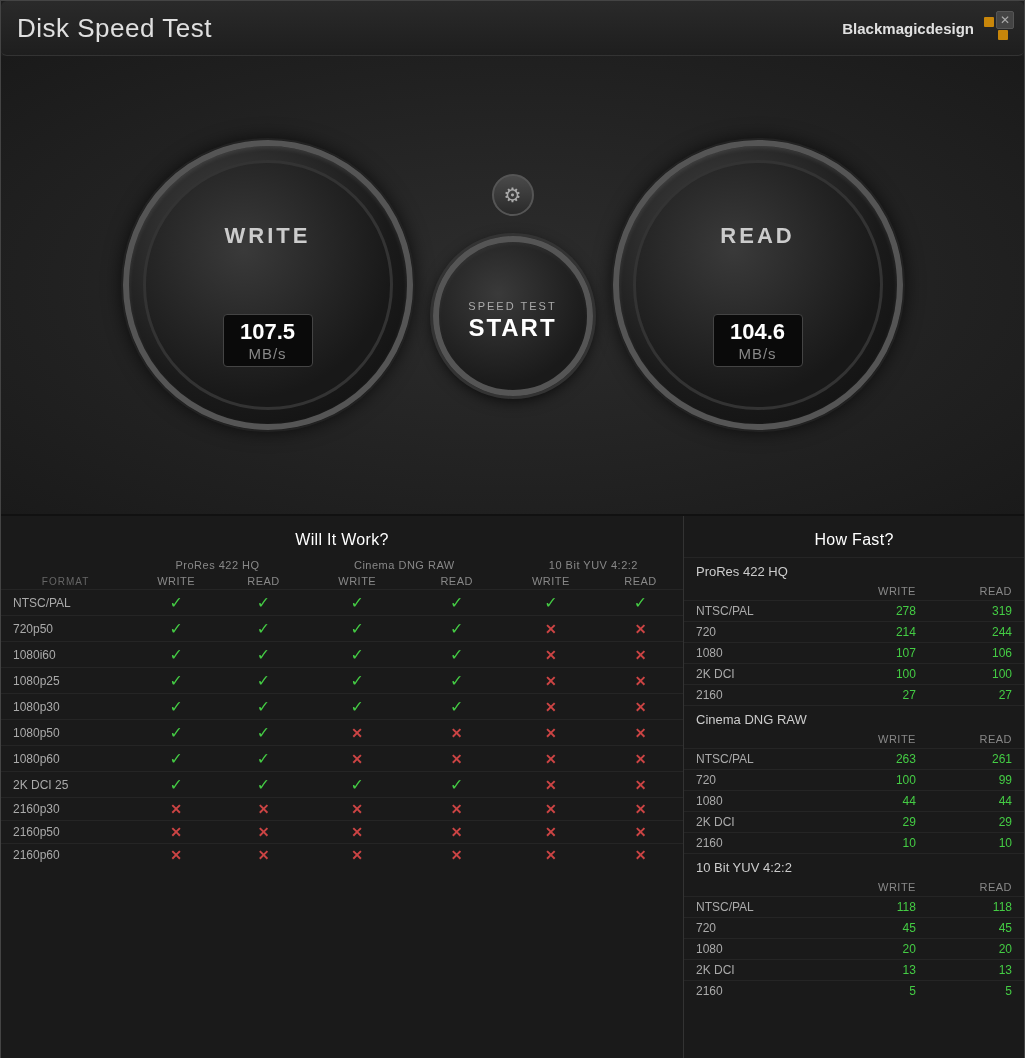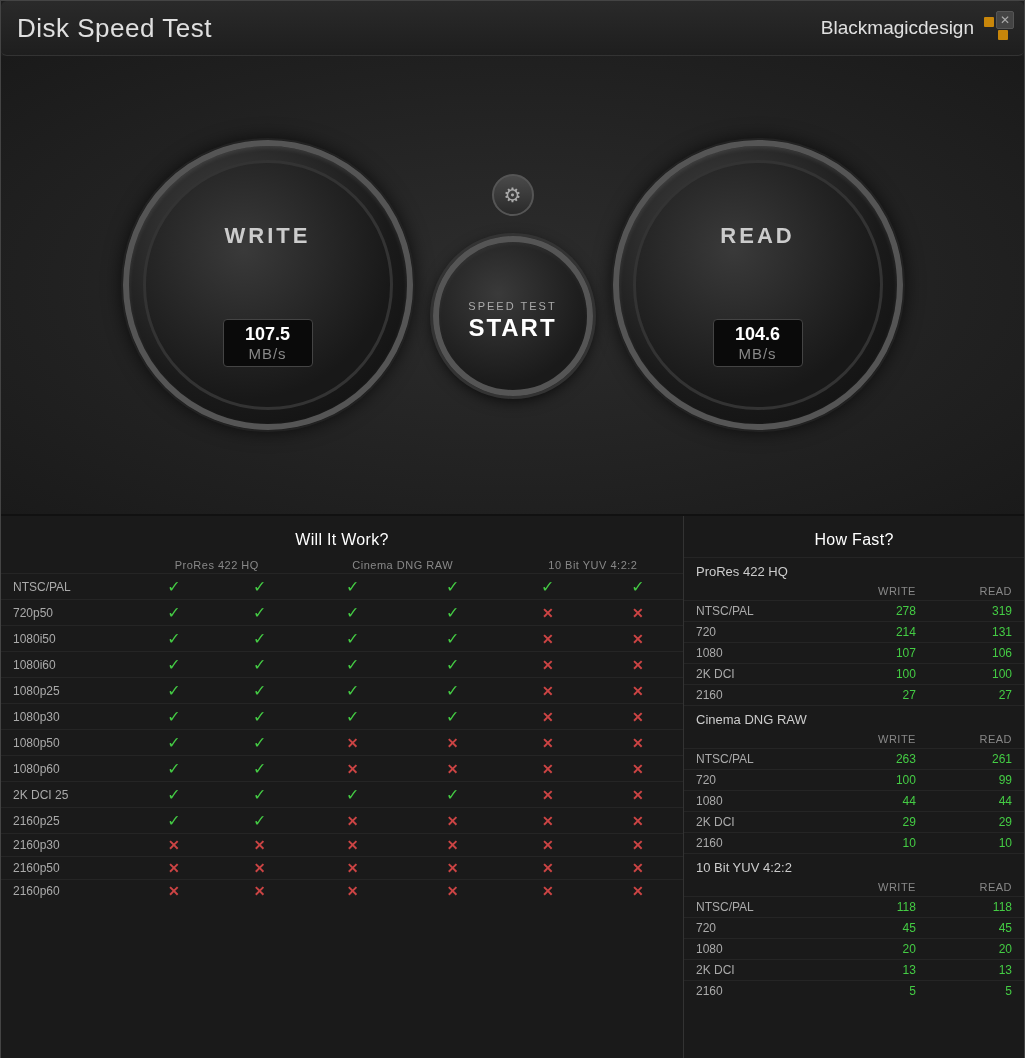--- a/index.html
+++ b/index.html
@@ -39,22 +39,22 @@
     }
 
     .title-bar-right {
       display: flex;
       align-items: center;
       gap: 10px;
     }
 
     .bmd-logo {
       color: #e0e0e0;
-      font-size: 19px;
-      font-weight: 400;
+      font-size: 15px;
+      font-weight: 700;
     }
 
     .bmd-icon {
       display: grid;
       grid-template-columns: 1fr 1fr;
       gap: 3px;
       width: 24px;
     }
 
     .bmd-icon-cell {
@@ -156,21 +156,21 @@
       text-align: center;
       position: absolute;
       bottom: 40px;
       left: 50%;
       transform: translateX(-50%);
       min-width: 90px;
     }
 
     .gauge-value {
       color: #ffffff;
-      font-size: 18px;
+      font-size: 22px;
       font-weight: bold;
     }
 
     .gauge-unit {
       color: #888;
       font-size: 15px;
       letter-spacing: 1px;
     }
 
     
@@ -495,20 +495,29 @@
     <div class="left-panel">
       <div class="panel-title">Will It Work?</div>
       <table class="left-table">
         <thead>
           <tr>
             <th></th>
             <th colspan="2" class="col-group-header">ProRes 422 HQ</th>
             <th colspan="2" class="col-group-header">Cinema DNG RAW</th>
             <th colspan="2" class="col-group-header">10 Bit YUV 4:2:2</th>
           </tr>
+          <tr>
+            <th class="format-col">FORMAT</th>
+            <th>WRITE</th>
+            <th>READ</th>
+            <th>WRITE</th>
+            <th>READ</th>
+            <th>WRITE</th>
+            <th>READ</th>
+          </tr>
         </thead>
         <tbody id="left-table-body">
         <tr>
               <td class="row-label">NTSC/PAL</td>
               <td><span class="check-green">✓</span></td>
               <td><span class="check-green">✓</span></td>
               <td><span class="check-green">✓</span></td>
               <td><span class="check-green">✓</span></td>
               <td><span class="check-green">✓</span></td>
               <td><span class="check-green">✓</span></td>
@@ -516,29 +525,20 @@
             <tr>
               <td class="row-label">720p50</td>
               <td><span class="check-green">✓</span></td>
               <td><span class="check-green">✓</span></td>
               <td><span class="check-green">✓</span></td>
               <td><span class="check-green">✓</span></td>
               <td><span class="cross-red">✕</span></td>
               <td><span class="cross-red">✕</span></td>
             </tr>
             <tr>
-              <td class="row-label">1080i50</td>
-              <td><span class="check-green">✓</span></td>
-              <td><span class="check-green">✓</span></td>
-              <td><span class="check-green">✓</span></td>
-              <td><span class="check-green">✓</span></td>
-              <td><span class="cross-red">✕</span></td>
-              <td><span class="cross-red">✕</span></td>
-            </tr>
-            <tr>
               <td class="row-label">1080i60</td>
               <td><span class="check-green">✓</span></td>
               <td><span class="check-green">✓</span></td>
               <td><span class="check-green">✓</span></td>
               <td><span class="check-green">✓</span></td>
               <td><span class="cross-red">✕</span></td>
               <td><span class="cross-red">✕</span></td>
             </tr>
             <tr>
               <td class="row-label">1080p25</td>
@@ -575,29 +575,20 @@
               <td><span class="cross-red">✕</span></td>
               <td><span class="cross-red">✕</span></td>
               <td><span class="cross-red">✕</span></td>
             </tr>
             <tr>
               <td class="row-label">2K DCI 25</td>
               <td><span class="check-green">✓</span></td>
               <td><span class="check-green">✓</span></td>
               <td><span class="check-green">✓</span></td>
               <td><span class="check-green">✓</span></td>
-              <td><span class="cross-red">✕</span></td>
-              <td><span class="cross-red">✕</span></td>
-            </tr>
-            <tr>
-              <td class="row-label">2160p25</td>
-              <td><span class="check-green">✓</span></td>
-              <td><span class="check-green">✓</span></td>
-              <td><span class="cross-red">✕</span></td>
-              <td><span class="cross-red">✕</span></td>
               <td><span class="cross-red">✕</span></td>
               <td><span class="cross-red">✕</span></td>
             </tr>
             <tr>
               <td class="row-label">2160p30</td>
               <td><span class="cross-red">✕</span></td>
               <td><span class="cross-red">✕</span></td>
               <td><span class="cross-red">✕</span></td>
               <td><span class="cross-red">✕</span></td>
               <td><span class="cross-red">✕</span></td>
@@ -638,21 +629,21 @@
               <td class="right-header" style="text-align: right; color: rgb(136, 136, 136); font-size: 11px;">READ</td>
             </tr>
             <tr>
               <td class="right-label">NTSC/PAL</td>
               <td class="val-green">278</td>
               <td class="val-green">319</td>
             </tr>
             <tr>
               <td class="right-label">720</td>
               <td class="val-green">214</td>
-              <td class="val-green">131</td>
+              <td class="val-green">244</td>
             </tr>
             <tr>
               <td class="right-label">1080</td>
               <td class="val-green">107</td>
               <td class="val-green">106</td>
             </tr>
             <tr>
               <td class="right-label">2K DCI</td>
               <td class="val-green">100</td>
               <td class="val-green">100</td>

